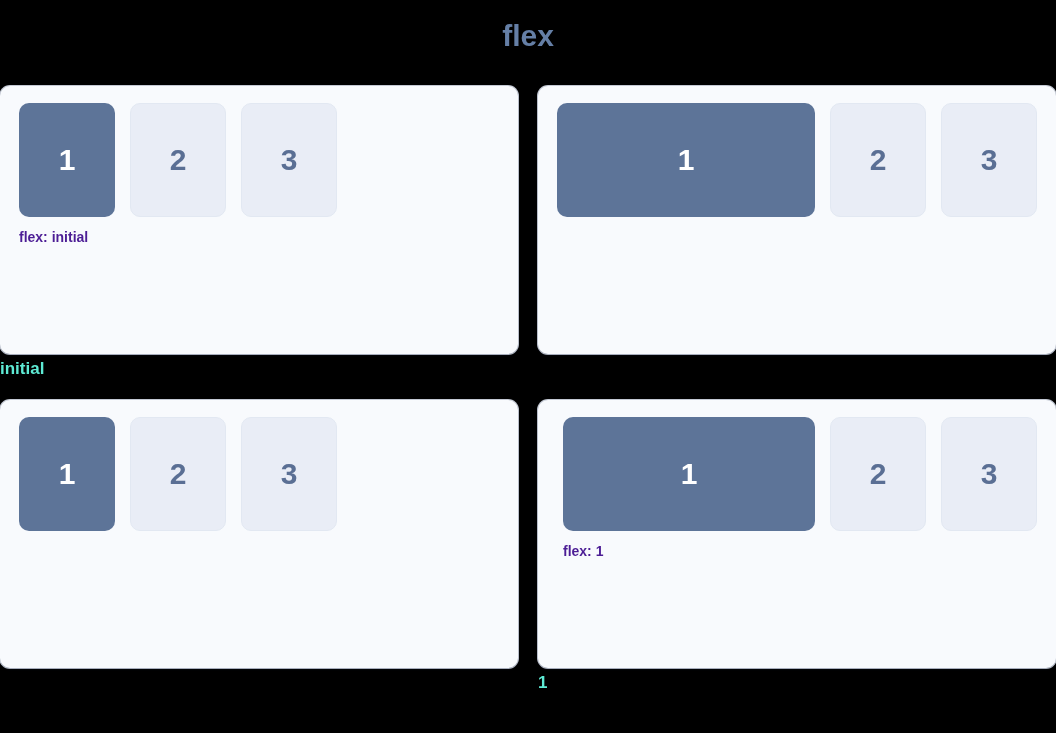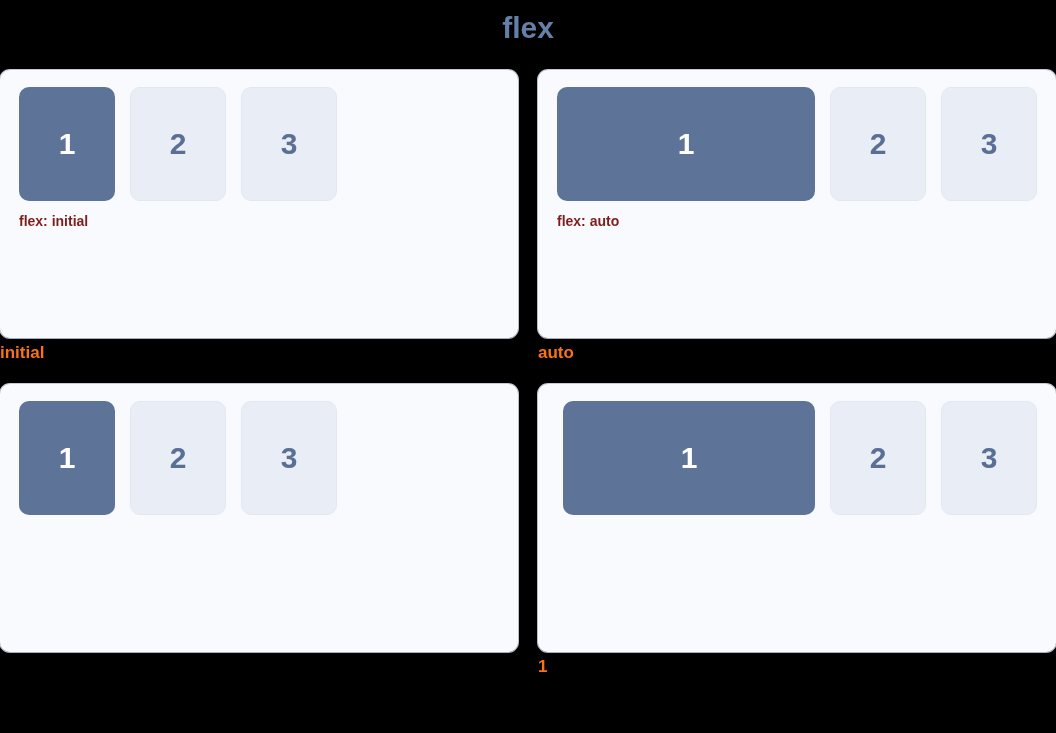--- a/index.html
+++ b/index.html
@@ -10,21 +10,21 @@
   body {
     width: 1056px;
     height: 733px;
     overflow: hidden;
     font-family: "Liberation Sans", sans-serif;
     -webkit-font-smoothing: antialiased;
   }
 
   .page-title {
     margin: 0;
-    padding: 8px;
+    padding: 16px;
     text-align: center;
     color: #657fa6;
     font-size: 30px;
     font-weight: bold;
     line-height: 40px;
     height: 54px;
     letter-spacing: 0px;
   }
 
   .grid {
@@ -93,31 +93,31 @@
 
   
   .box.mode-initial { flex: initial; width: 96px; }
   .box.mode-auto    { flex: auto;  width: 96px; }
   .box.mode-none    { flex: none;  width: 96px; }
   .box.mode-one     { flex: 1;     width: 96px; }
 
   .caption {
     margin: 11px 0 0 0;
     padding-left: 19px;
-    color: #7f1d1d;
+    color: #4c1d95;
     font-size: 14px;
     font-weight: bold;
     line-height: 18px;
   }
 
   .panel.inset-left .caption { padding-left: 19px; }
 
   .cell-label {
     margin: 4px 0 0 0;
-    color: #f97316;
+    color: #5eead4;
     font-size: 17px;
     font-weight: bold;
     line-height: 22px;
     height: 22px;
   }
 </style>
 </head>
 <body>
 
 <h1 class="page-title">flex</h1>
@@ -136,39 +136,38 @@
     <div class="cell-label">initial</div>
   </div>
 
   <div class="demo-cell">
     <div class="panel">
       <div class="flex-row">
         <div class="box filled mode-auto">1</div>
         <div class="box plain">2</div>
         <div class="box plain">3</div>
       </div>
-      <div class="caption">flex: auto</div>
     </div>
-    <div class="cell-label">auto</div>
   </div>
 
   <div class="demo-cell">
     <div class="panel">
       <div class="flex-row">
         <div class="box filled mode-none">1</div>
         <div class="box plain">2</div>
         <div class="box plain">3</div>
       </div>
     </div>
   </div>
 
   <div class="demo-cell">
     <div class="panel inset-left">
       <div class="flex-row">
         <div class="box filled mode-one">1</div>
         <div class="box plain">2</div>
         <div class="box plain">3</div>
       </div>
+      <div class="caption">flex: 1</div>
     </div>
     <div class="cell-label">1</div>
   </div>
 
 </div>
 
 </body></html>

